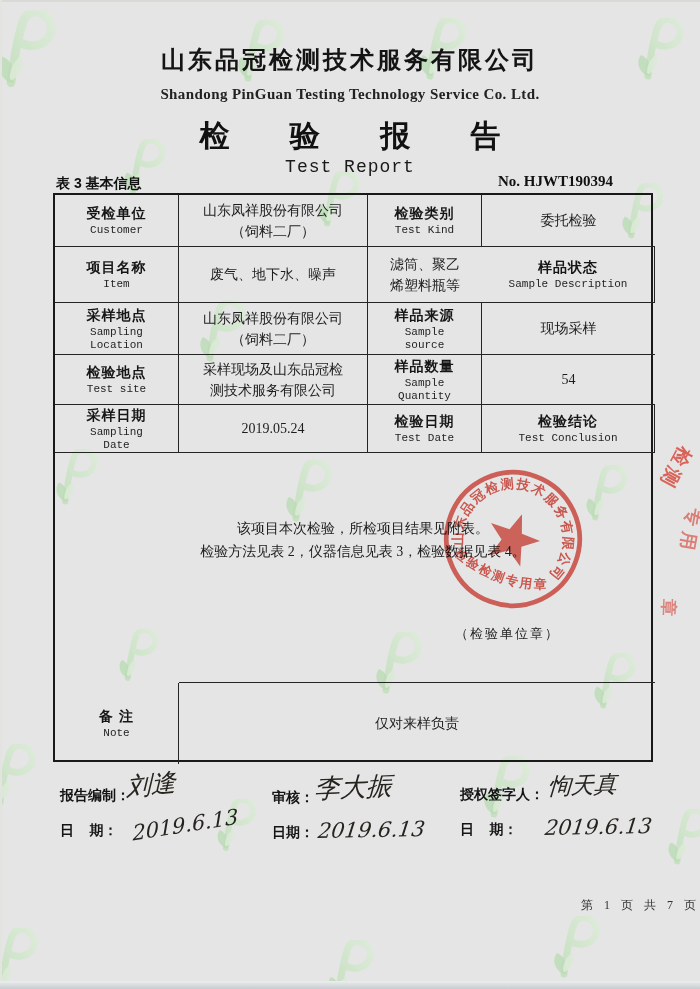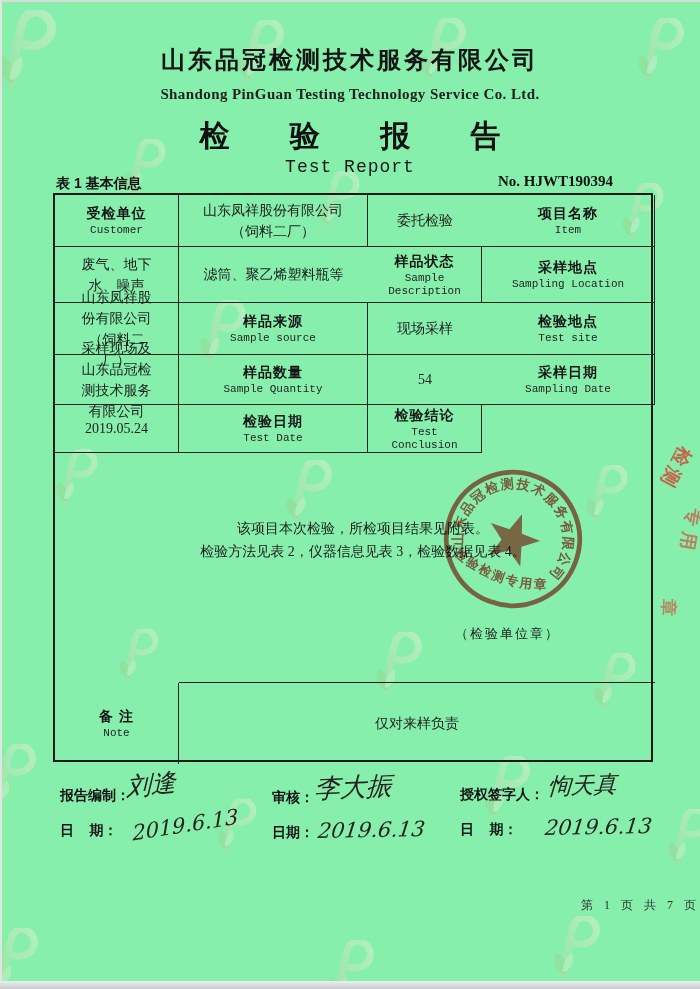--- a/index.html
+++ b/index.html
@@ -1,20 +1,20 @@
 <!DOCTYPE html>
 <html><head>
 <meta charset="utf-8">
 <style>
   * { margin:0; padding:0; box-sizing:border-box; }
   html,body { background:#ffffff; }
   body { font-family:"Liberation Serif", serif; color:#1c1c1c; }
   #page {
     position:relative; width:700px; height:989px; margin:0;
-    background:#86efac; overflow:hidden;
+    background:#e5e5e5; overflow:hidden;
   }
   
   .edge-top { position:absolute; left:0; top:0; width:100%; height:2px; background:#d9d9d6; }
   .edge-left { position:absolute; left:0; top:0; width:2px; height:100%; background:#e3e3e0; }
   .edge-bottom { position:absolute; left:0; bottom:0; width:100%; height:8px;
     background:linear-gradient(#eceeee,#c7ccd0); }
 
   
   .wm { position:absolute; width:48px; height:62px; opacity:.55; pointer-events:none; }
 
@@ -167,30 +167,34 @@
       </svg>
     </div>
 
   <div class="edge-top"></div>
   <div class="edge-left"></div>
 
   <div class="company-cn">山东品冠检测技术服务有限公司</div>
   <div class="company-en">Shandong PinGuan Testing Technology Service Co. Ltd.</div>
   <div class="title-cn">检 验 报 告</div>
   <div class="title-en">Test Report</div>
-  <div class="tbl-caption">表 1 基本信息</div>
+  <div class="tbl-caption">表 3 基本信息</div>
   <div class="report-no">No. HJWT190394</div>
 
   <div class="report-table">
 
     <div class="cell">
       <div class="lbl-cn">受检单位</div>
       <div class="lbl-en">Customer</div>
     </div>
     <div class="cell val">山东凤祥股份有限公司（饲料二厂）</div>
+    <div class="cell">
+      <div class="lbl-cn">检验类别</div>
+      <div class="lbl-en">Test Kind</div>
+    </div>
     <div class="cell val last-col">委托检验</div>
 
     <div class="cell">
       <div class="lbl-cn">项目名称</div>
       <div class="lbl-en">Item</div>
     </div>
     <div class="cell val">废气、地下水、噪声</div>
     <div class="cell val last-col">滤筒、聚乙烯塑料瓶等</div>
     <div class="cell">
       <div class="lbl-cn">样品状态</div>

